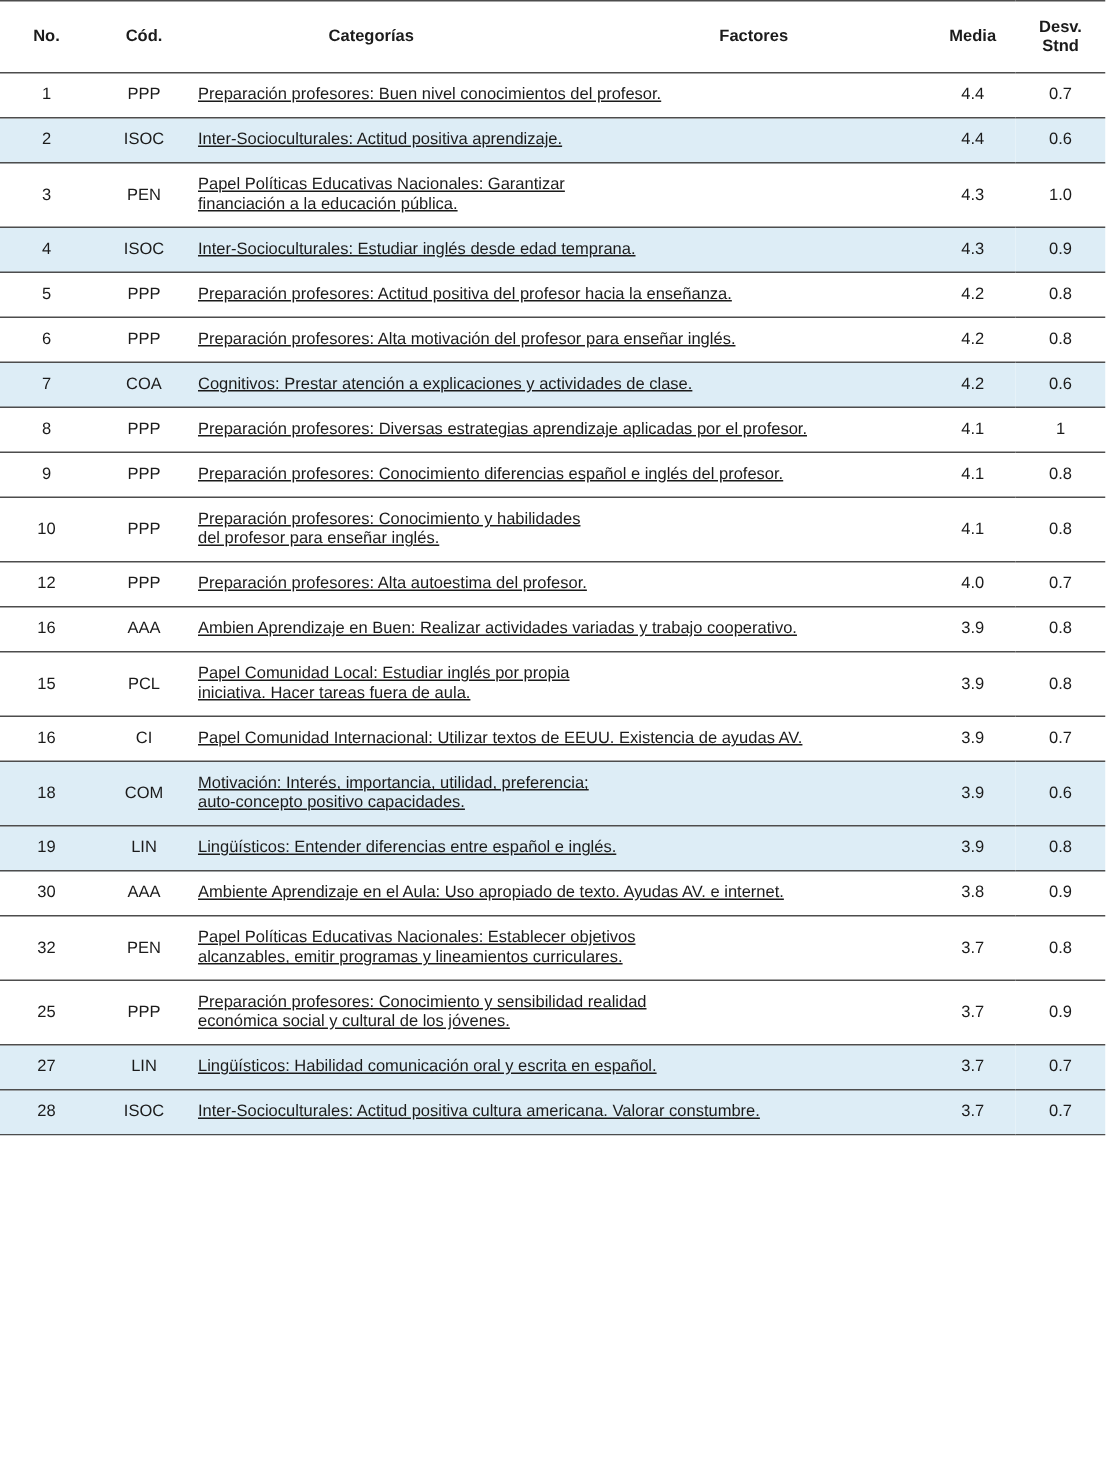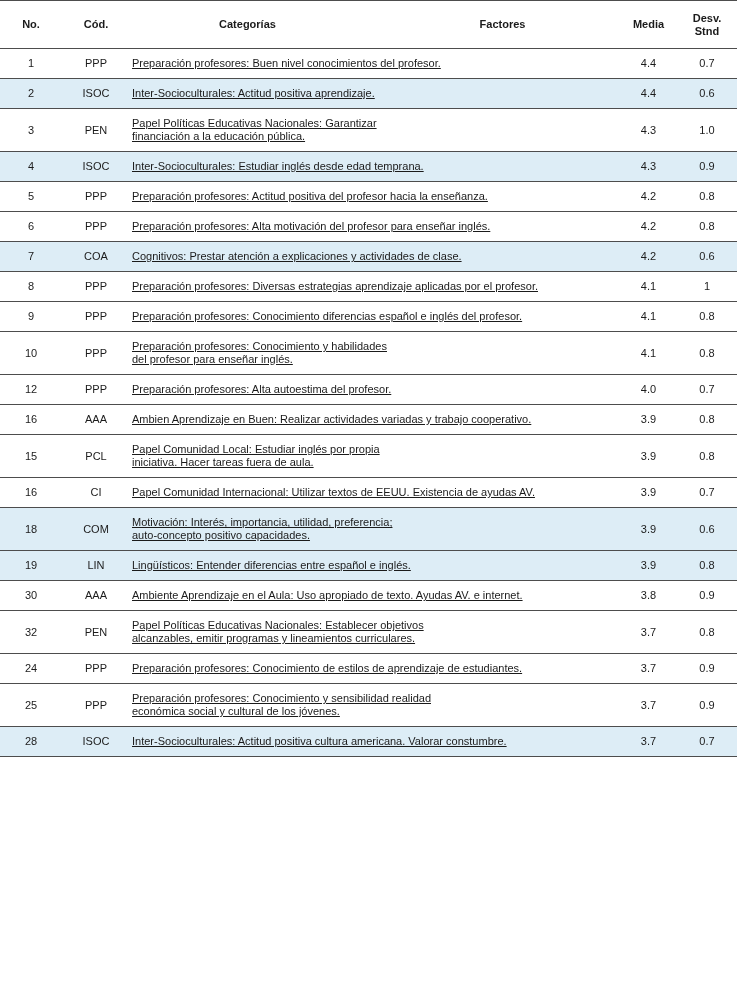--- a/index.html
+++ b/index.html
@@ -214,33 +214,33 @@
         </tr>
         <tr>
           <td class="cell-no">32</td>
           <td class="cell-cod">PEN</td>
           <td class="cell-fact">Papel Políticas Educativas Nacionales: Establecer objetivos
 alcanzables, emitir programas y lineamientos curriculares.</td>
           <td class="cell-media">3.7</td>
           <td class="cell-desv">0.8</td>
         </tr>
         <tr>
-          <td class="cell-no">24</td>
-          <td class="cell-cod">PPP</td>
-          <td class="cell-fact">Preparación profesores: Conocimiento de estilos de aprendizaje de estudiantes.</td>
-          <td class="cell-media">3.7</td>
-          <td class="cell-desv">0.9</td>
-        </tr>
-        <tr>
           <td class="cell-no">25</td>
           <td class="cell-cod">PPP</td>
           <td class="cell-fact">Preparación profesores: Conocimiento y sensibilidad realidad
 económica social y cultural de los jóvenes.</td>
           <td class="cell-media">3.7</td>
           <td class="cell-desv">0.9</td>
+        </tr>
+        <tr class="hl">
+          <td class="cell-no">27</td>
+          <td class="cell-cod">LIN</td>
+          <td class="cell-fact">Lingüísticos: Habilidad comunicación oral y escrita en español.</td>
+          <td class="cell-media">3.7</td>
+          <td class="cell-desv">0.7</td>
         </tr>
         <tr class="hl">
           <td class="cell-no">28</td>
           <td class="cell-cod">ISOC</td>
           <td class="cell-fact">Inter-Socioculturales: Actitud positiva cultura americana. Valorar constumbre.</td>
           <td class="cell-media">3.7</td>
           <td class="cell-desv">0.7</td>
         </tr>
       </tbody>
   </table>

